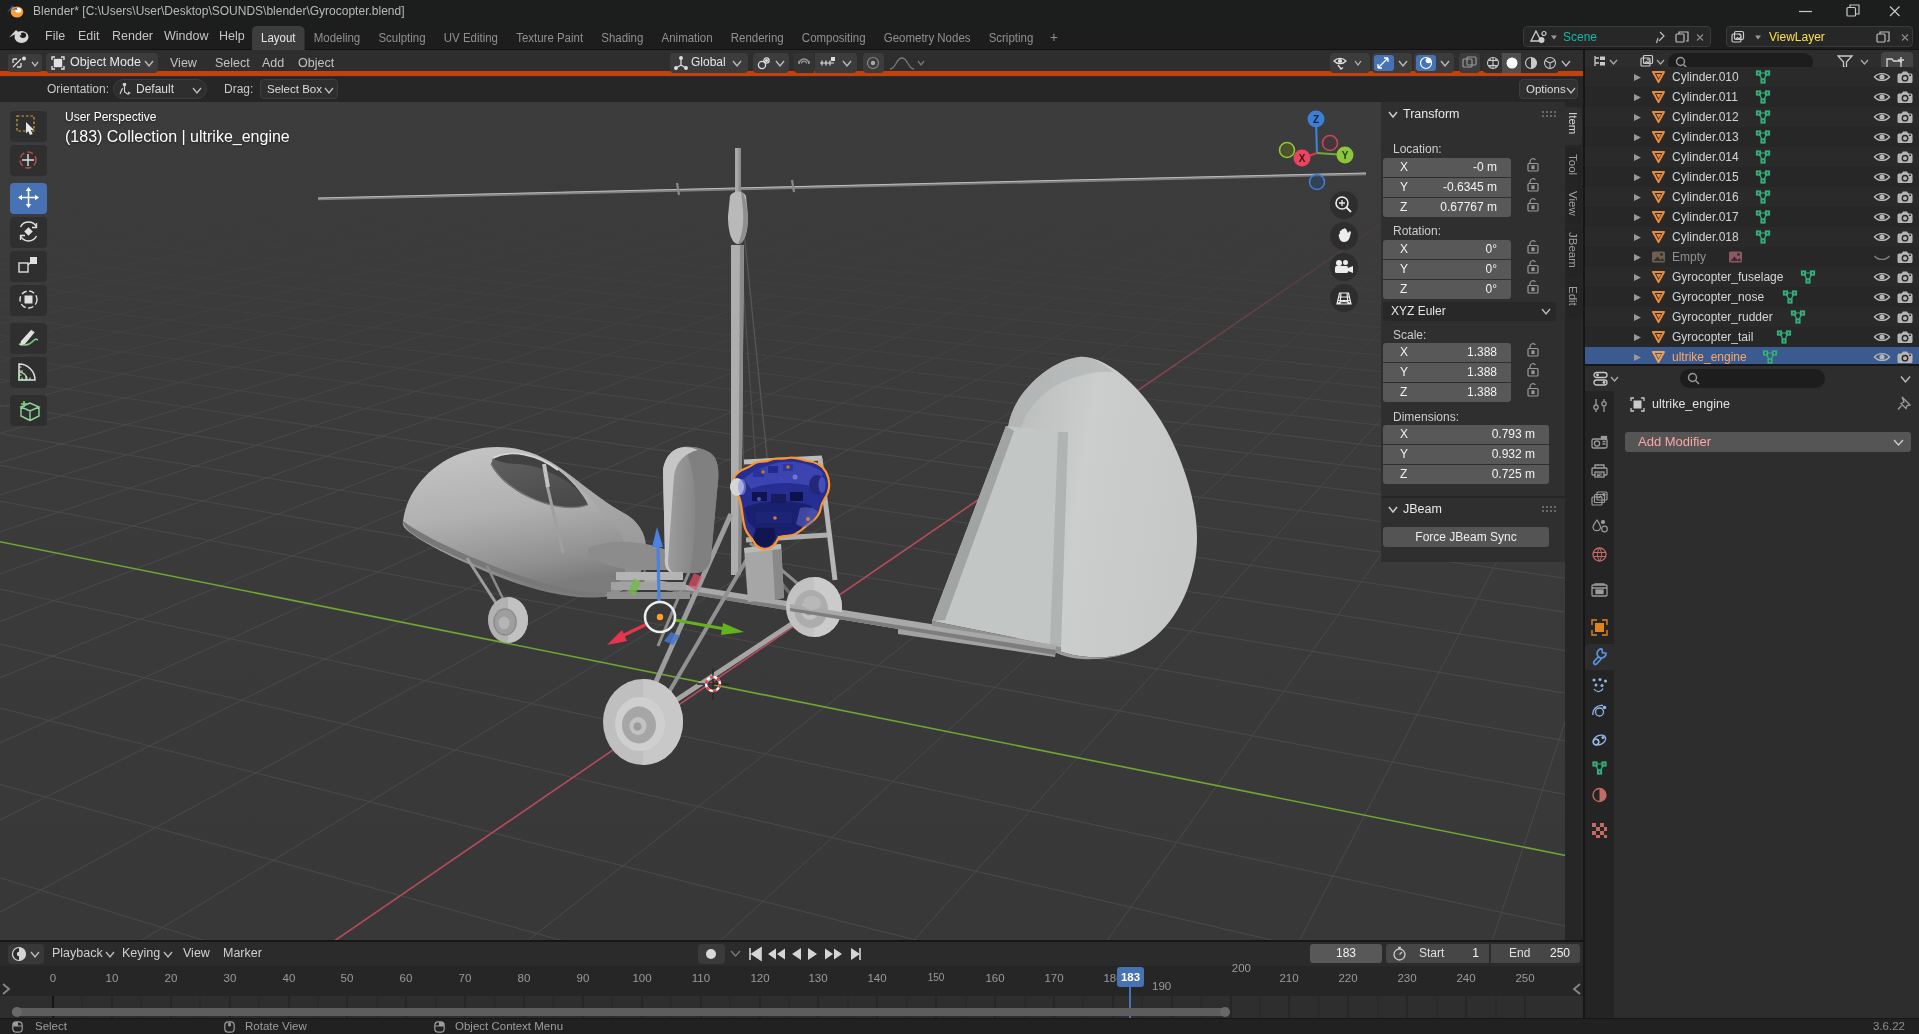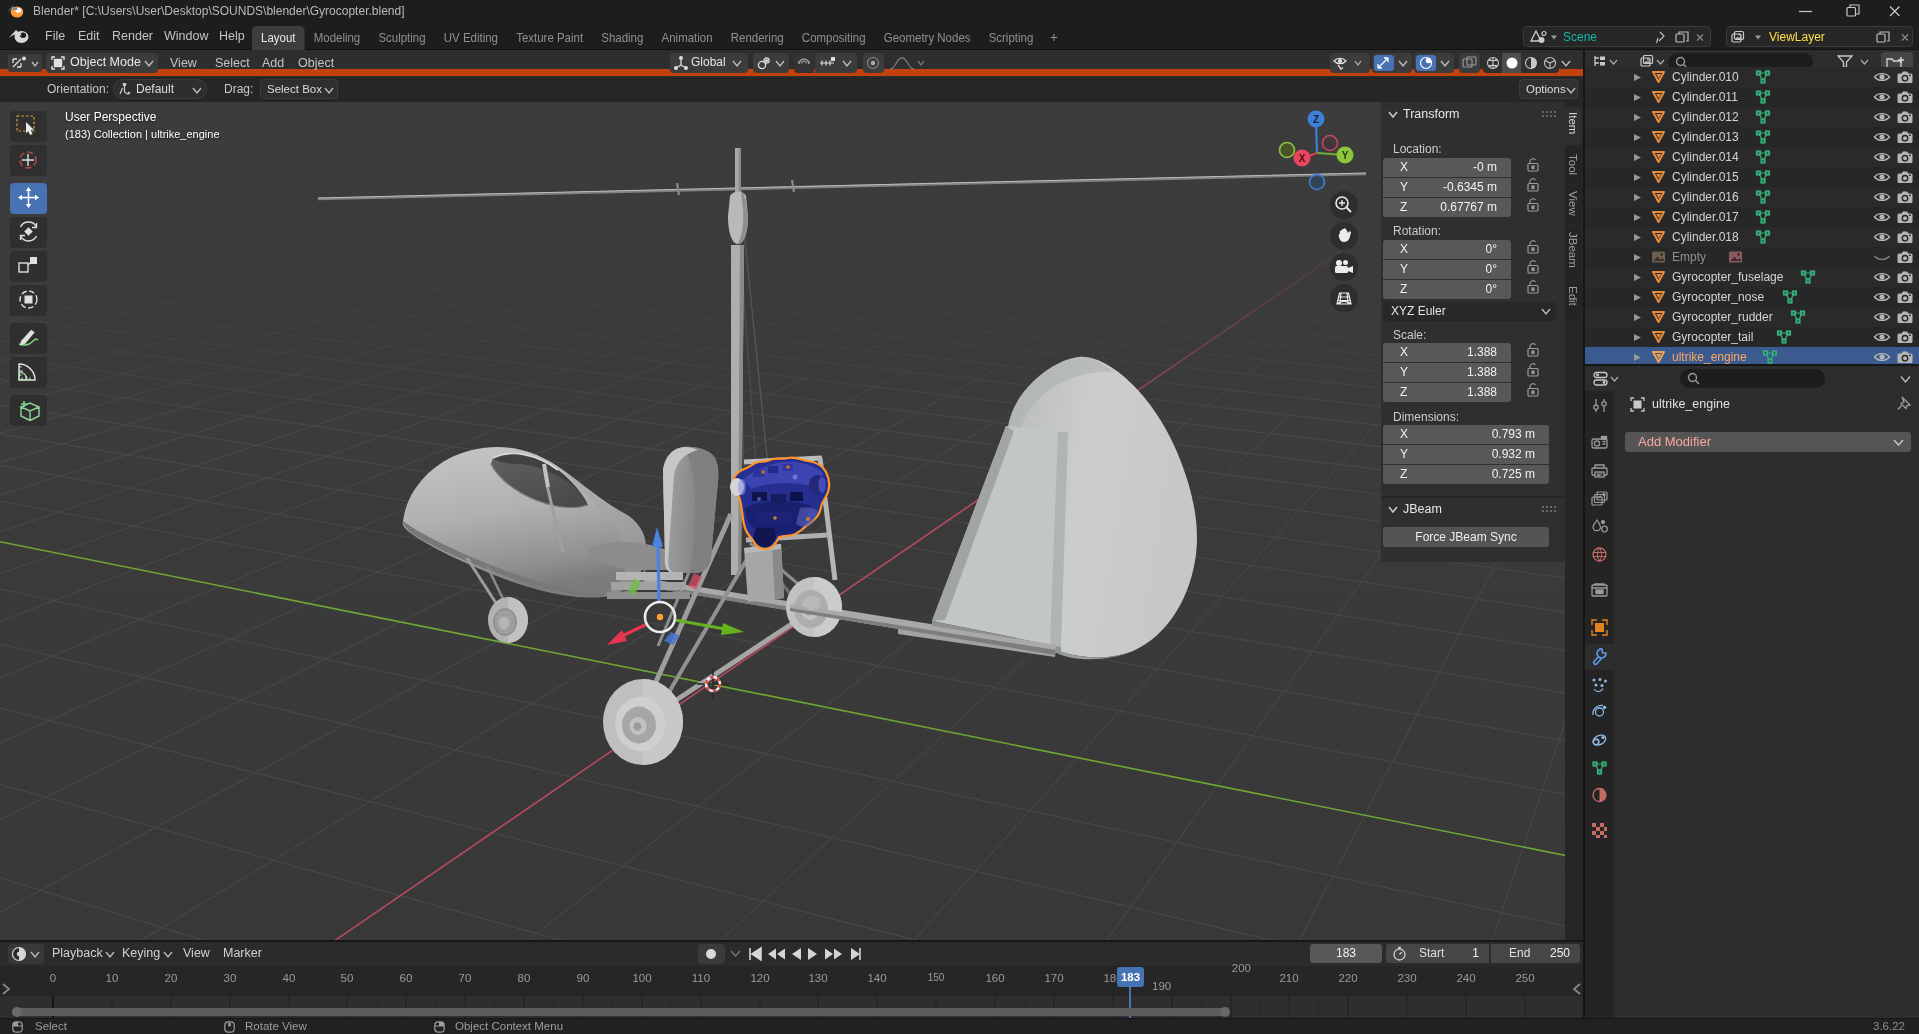--- a/index.html
+++ b/index.html
@@ -2,21 +2,21 @@
 <html><head><meta charset="utf-8">
 <style>
 *{margin:0;padding:0;box-sizing:border-box}
 html,body{width:1919px;height:1034px;overflow:hidden;background:#2d2d2d;font-family:"Liberation Sans",sans-serif;-webkit-font-smoothing:antialiased}
 .abs{position:absolute}
 #titlebar{position:absolute;left:0;top:0;width:1919px;height:23px;background:#1c1d1d;color:#ababab;font-size:12px}
 #topbar{position:absolute;left:0;top:23px;width:1919px;height:27px;background:#1d1d1d;border-bottom:1px solid #111}
 .menu{color:#c3c3c3;font-size:12.5px;line-height:27px;display:inline-block;padding:0 10px}
 .wtab{color:#909090;font-size:12px;line-height:25px;display:inline-block;padding:0 9.5px;border-radius:5px 5px 0 0;margin-top:2px}
 .wtab.on{background:#3d3d3d;color:#e8e8e8}
-#toolhdr{position:absolute;left:0;top:50px;width:1919px;height:26px;background:#2e2e2e;border-bottom:7px solid #c2410c}
+#toolhdr{position:absolute;left:0;top:50px;width:1919px;height:26px;background:#2e2e2e;border-bottom:5px solid #c2410c}
 #optrow{position:absolute;left:0;top:77px;width:1583px;height:25px;background:#262626}
 #viewport{position:absolute;left:0;top:102px;width:1583px;height:839px;background:linear-gradient(#3d3d3d,#383838);overflow:hidden}
 #outliner{position:absolute;left:1585px;top:50px;width:334px;height:314px;background:#272727;overflow:hidden}
 #props{position:absolute;left:1585px;top:366px;width:334px;height:652px;background:#2d2d2d;overflow:hidden}
 #timeline{position:absolute;left:0;top:942px;width:1583px;height:76px;background:#2b2b2b;overflow:hidden}
 #statusbar{position:absolute;left:0;top:1019px;width:1919px;height:15px;background:#212121;color:#9e9e9e;font-size:11.5px}
 .vsep{position:absolute;background:#161616}
 .field{position:absolute;background:#585858;border-radius:3px;color:#f2f2f2;font-size:12px;line-height:19px}
 .field .lab{position:absolute;left:17px}
 .field .val{position:absolute;right:14px}
@@ -530,21 +530,21 @@
  <line x1="647" y1="624" x2="620" y2="637" stroke="#e8344f" stroke-width="3.2"></line>
  <polygon points="607,645 627,641 622,630" fill="#e8344f"></polygon>
  <circle cx="660" cy="617" r="15" fill="none" stroke="#ececec" stroke-width="2.6"></circle>
  <circle cx="660" cy="617" r="3.2" fill="#ffa02e"></circle>
 </g>
 
 </svg>
 <div class="abs" style="left:1565px;top:0;width:18px;height:839px;background:#262626"></div>
 </div>
 <div class="abs" style="left:65px;top:110px;color:#fff;font-size:12px;text-shadow:0 1px 2px rgba(0,0,0,.5)">User Perspective</div>
-<div class="abs" style="left:65px;top:128px;color:#fff;font-size:11px;text-shadow:0 1px 2px rgba(0,0,0,.5)">(183) Collection | ultrike_engine</div>
+<div class="abs" style="left:65px;top:128px;color:#fff;font-size:16px;text-shadow:0 1px 2px rgba(0,0,0,.5)">(183) Collection | ultrike_engine</div>
 
 <svg class="abs" style="left:10px;top:111px" width="38" height="330" viewBox="0 0 38 330">
  <g>
   <rect x="0" y="0" width="37" height="31" rx="4" fill="#2f2f2f"></rect>
   <g transform="translate(7,5)">
         <rect x="0" y="0" width="17" height="15" fill="none" stroke="#d6a438" stroke-width="1.2" stroke-dasharray="2.5 2"></rect>
         <path d="M9 6 l8 8 -3.2 0 1.8 4 -2.6 1 -1.8-4 -2.2 2.4 Z" fill="#e8e8e8"></path>
       </g>
   <rect x="0" y="34" width="37" height="31" rx="4" fill="#2f2f2f"></rect>
   <g transform="translate(8,39)" fill="none">

